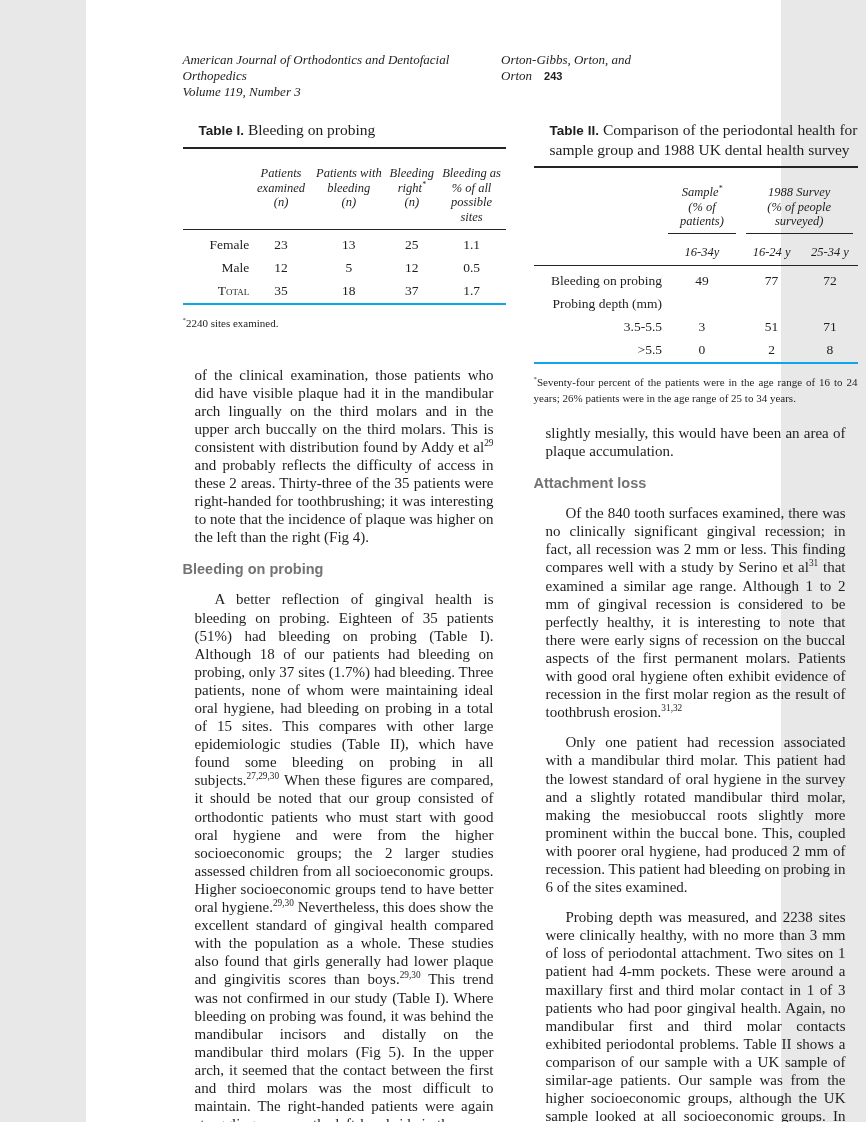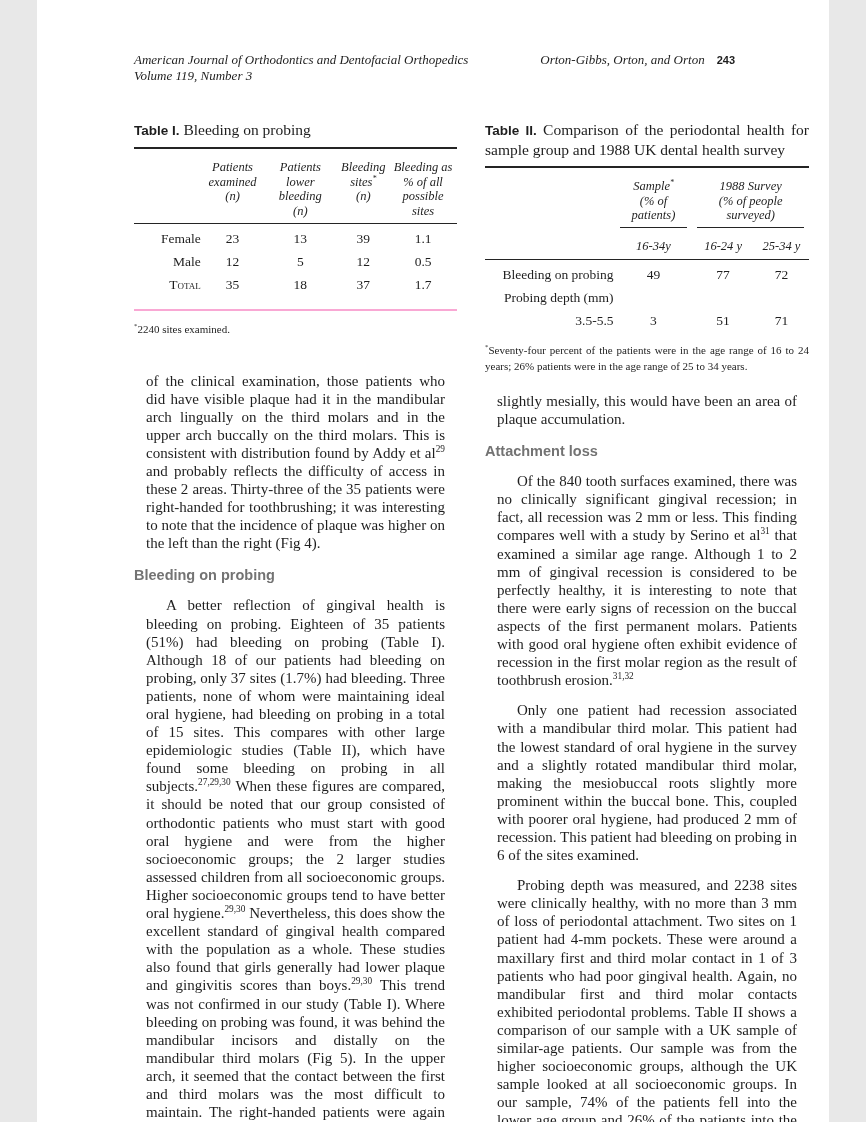--- a/index.html
+++ b/index.html
@@ -1,48 +1,48 @@
 <!DOCTYPE html>
 <html><head>
 <meta charset="utf-8">
 <style>
   html,body { margin:0; padding:0; background:#e8e8e8; }
   .page {
-    position:relative; width:792px; height:1122px; margin:0 auto;
+    position:relative; width:695px; height:1122px; margin:0 auto;
     background:#ffffff; color:#1e1e1e;
     font-family:"Liberation Serif", serif;
   }
   
   .page-header {
     position:absolute; left:97px; right:94px; top:52px;
     display:flex; justify-content:space-between; align-items:flex-start;
     font-style:italic; font-size:13px; line-height:16px;
   }
   .pagenum {
     font-style:normal; font-weight:700; font-size:11px;
     font-family:"Liberation Sans", sans-serif; margin-left:12px;
   }
   
   .col { position:absolute; top:116px; }
   .col-left  { left:97px;  width:323px; }
   .col-right { left:448px; width:324px; }
   
   .tblock { margin:0 0 0 0; }
-  .tcaption { font-size:15.5px; line-height:19px; margin:4px 0 7px 0; text-align:justify; }
+  .tcaption { font-size:15.5px; line-height:19px; margin:4px 0 7px 16px; text-align:justify; }
   .tlabel { font-family:"Liberation Sans", sans-serif; font-weight:700; font-size:13.5px; }
   .t { width:100%; border-collapse:collapse; border-top:2px solid #242424; }
   .t th, .t td { font-family:"Liberation Serif", serif; }
   .t thead th {
     font-style:italic; font-weight:400; font-size:12.5px; line-height:14.5px;
-    text-align:center; vertical-align:top; padding:11px 1px 5px 1px;
+    text-align:center; vertical-align:top; padding:17px 1px 5px 1px;
   }
   .t thead tr.hrule th { border-bottom:1.5px solid #242424; }
   .t tbody td { font-size:13.5px; line-height:17px; padding:3px 1px; text-align:center; vertical-align:top; }
   .t td.lab, .t th.lab { text-align:right; padding-left:1px; }
-  .t tbody tr.lastrow td { padding-bottom:16px; border-bottom:2px solid #f9a8d4; }
+  .t tbody tr.lastrow td { padding-bottom:4px; border-bottom:2px solid #0ea5e9; }
   .t tbody tr.firstrow td { padding-top:6px; }
   .smallcaps { font-variant:small-caps; }
   .indented { padding-left:10px !important; }
   .tfoot { font-size:11px; line-height:15.5px; margin-top:11px; text-align:justify; }
   
   .gwrap { border-bottom:1.2px solid #242424; padding-bottom:4px; margin:0 4px; }
   .t2 thead tr.subrow th { padding-top:6px; padding-bottom:6px; font-size:12.5px; }
   
   .bodytext p { margin:12px; font-size:15px; line-height:18.1px; text-align:justify; }
   p.indent { text-indent:20px; }
@@ -86,42 +86,42 @@
           </colgroup>
         <thead>
           <tr class="hrule">
             <th class="lab"></th>
             <th>
               <div>Patients</div>
               <div>examined</div>
               <div>(n)</div>
             </th>
             <th>
-              <div>Patients lower</div>
+              <div>Patients with</div>
               <div>bleeding</div>
               <div>(n)</div>
             </th>
             <th>
               <div>Bleeding</div>
-              <div><span>sites</span><sup>*</sup></div>
+              <div><span>right</span><sup>*</sup></div>
               <div>(n)</div>
             </th>
             <th>
               <div>Bleeding as</div>
               <div>% of all</div>
               <div>possible sites</div>
             </th>
           </tr>
         </thead>
         <tbody>
           <tr class="firstrow">
             <td class="lab">Female</td>
             <td>23</td>
             <td>13</td>
-            <td>39</td>
+            <td>25</td>
             <td>1.1</td>
           </tr>
           <tr>
             <td class="lab">Male</td>
             <td>12</td>
             <td>5</td>
             <td>12</td>
             <td>0.5</td>
           </tr>
           <tr class="lastrow">
@@ -192,20 +192,26 @@
             <td></td>
             <td></td>
             <td></td>
           </tr>
           <tr>
             <td class="lab indented">3.5-5.5</td>
             <td>3</td>
             <td>51</td>
             <td>71</td>
           </tr>
+          <tr class="lastrow">
+            <td class="lab indented">&gt;5.5</td>
+            <td>0</td>
+            <td>2</td>
+            <td>8</td>
+          </tr>
         </tbody>
       </table>
       <div class="tfoot"><sup>*</sup><span>Seventy-four percent of the patients were in the age range of 16 to 24 years; 26% patients were in the age range of 25 to 34 years.</span></div>
     </div>
 
     <p class="first-para-right">slightly mesially, this would have been an area of plaque accumulation.</p>
 
     <div class="sec-heading">Attachment loss</div>
 
     <p class="indent"><span>Of the 840 tooth surfaces examined, there was no clinically significant gingival recession; in fact, all recession was 2 mm or less. This finding compares well with a study by Serino et al</span><sup>31</sup><span> that examined a similar age range. Although 1 to 2 mm of gingival recession is considered to be perfectly healthy, it is interesting to note that there were early signs of recession on the buccal aspects of the first permanent molars. Patients with good oral hygiene often exhibit evidence of recession in the first molar region as the result of toothbrush erosion.</span><sup>31,32</sup></p>

